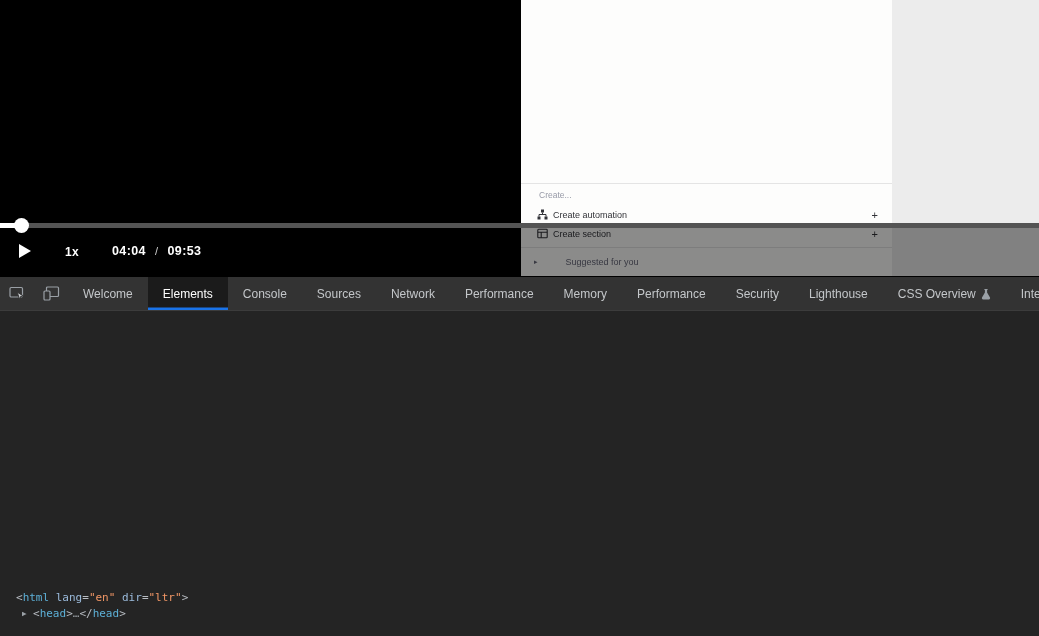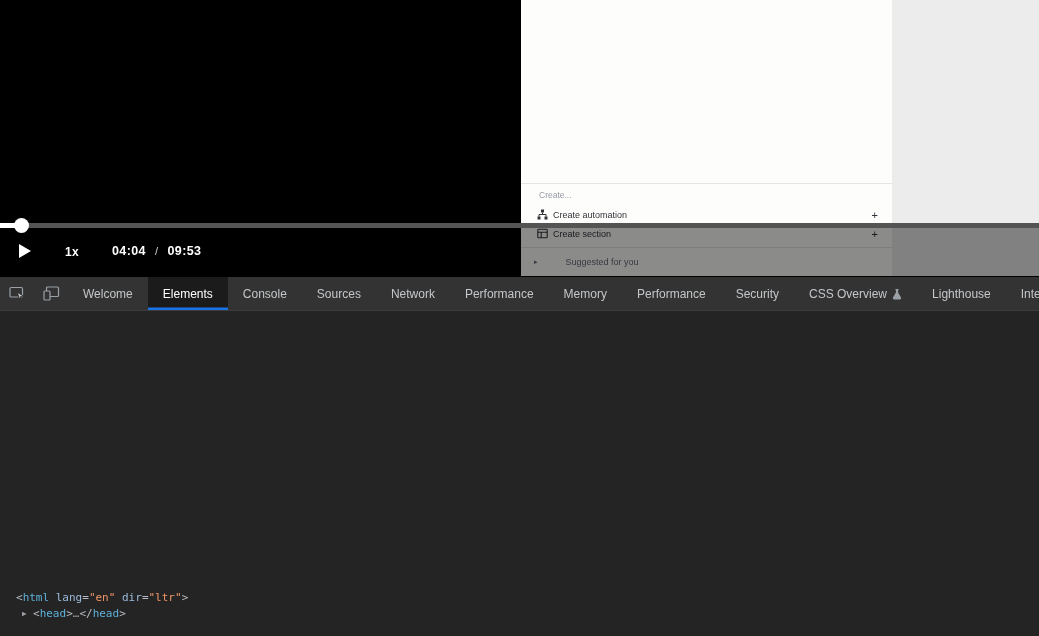--- a/index.html
+++ b/index.html
@@ -150,29 +150,29 @@
         <div class="tab">
           <span>Memory</span>
         </div>
         <div class="tab">
           <span>Performance</span>
         </div>
         <div class="tab">
           <span>Security</span>
         </div>
         <div class="tab">
+          <span>Lighthouse</span>
+        </div>
+        <div class="tab">
           <span>CSS Overview</span>
           <span class="beaker">
             <svg width="10" height="12" viewBox="0 0 10 12">
               <path d="M3.4 1h3.2v0.9h-0.5v2.6l2.9 5.1c0.4 0.8-0.2 1.9-1.1 1.9H2.1c-0.9 0-1.5-1.1-1.1-1.9l2.9-5.1V1.9H3.4Z" fill="#9aa0a6"></path>
             </svg>
           </span>
-        </div>
-        <div class="tab">
-          <span>Lighthouse</span>
         </div>
         <div class="tab">
           <span>Integromat</span>
         </div>
       </div>
   </div>
   <div class="dom-tree" id="dom-tree">
       <div class="line" style="padding-left: 16px;"><span class="sp">&lt;</span><span class="st">html</span><span class="sa"> lang</span><span class="sp">=</span><span class="sv">"en"</span><span class="sa"> dir</span><span class="sp">=</span><span class="sv">"ltr"</span><span class="sp">&gt;</span></div>
       <div class="line" style="padding-left: 22px;"><span class="arw">▶</span><span class="sp">&lt;</span><span class="st">head</span><span class="sp">&gt;</span><span class="se">…</span><span class="sp">&lt;/</span><span class="st">head</span><span class="sp">&gt;</span></div>
     </div>

